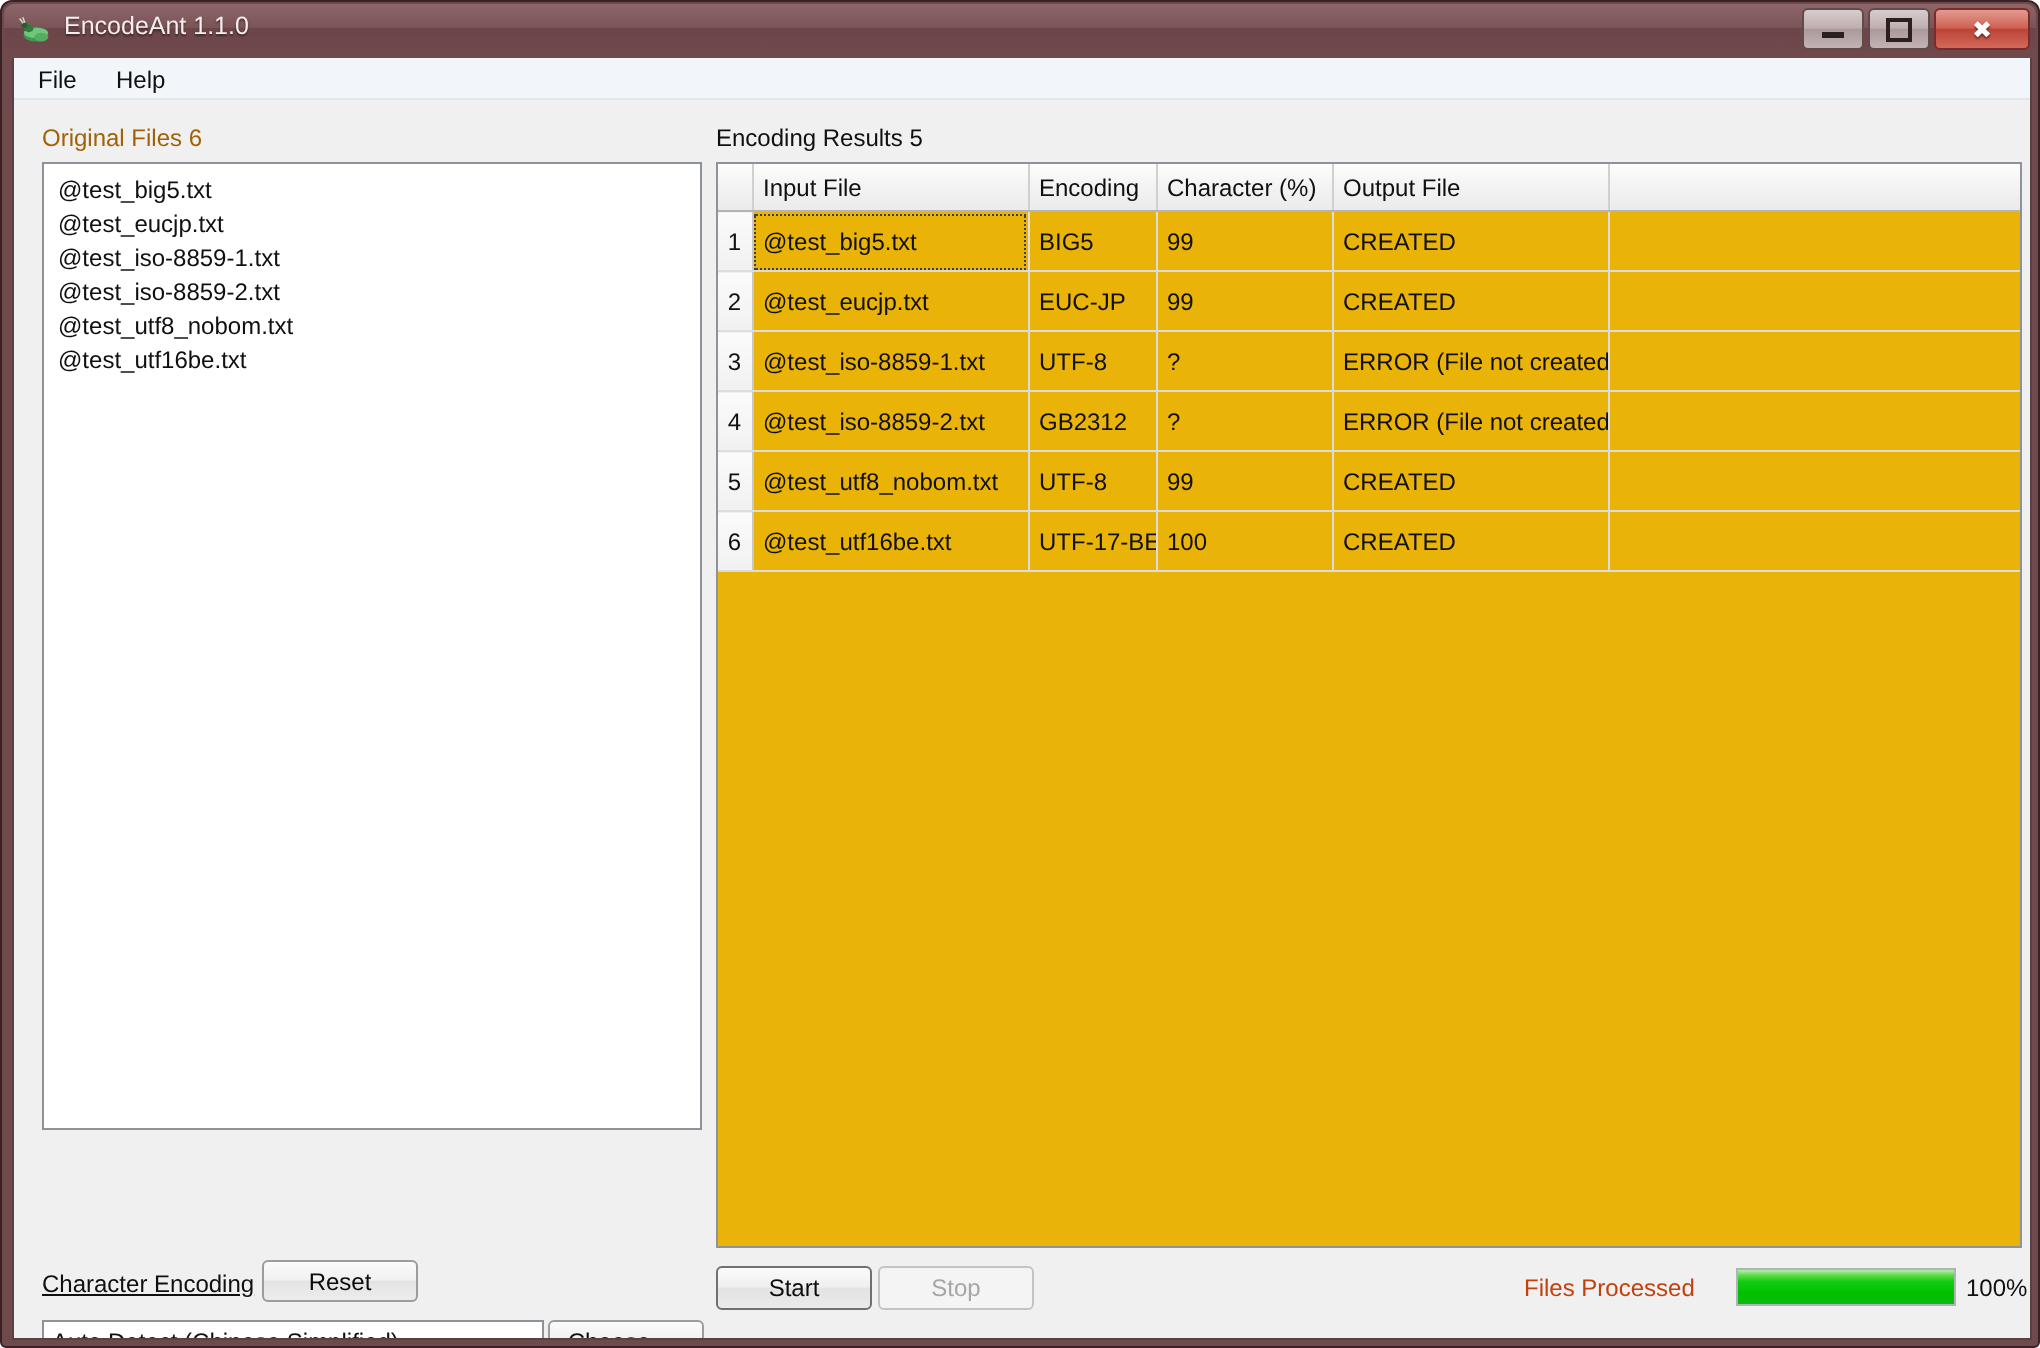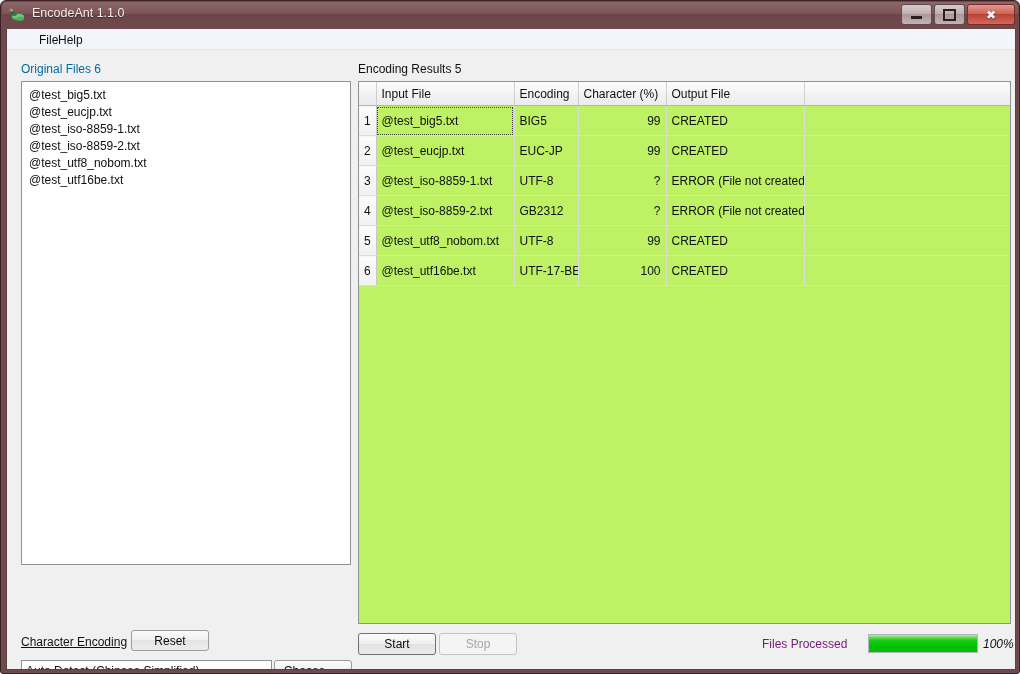--- a/index.html
+++ b/index.html
@@ -131,35 +131,35 @@
     box-sizing: border-box;
   }
   .menu-item {
     position: absolute;
     top: 3px;
     font-size: 12px;
     color: #101010;
     padding: 1px 6px;
     cursor: default;
   }
-  #menu-file { left: 26px; }
+  #menu-file { left: 6px; }
   #menu-help { left: 45px; }
 
   
   #left-panel {
     position: absolute;
     left: 0; top: 21px;
     width: 344px;
     height: 620px;
   }
   #orig-label {
     position: absolute;
     left: 14px; top: 12px;
     font-size: 12px;
-    color: #0369a1;
+    color: #a16207;
     white-space: nowrap;
   }
   #file-listbox {
     position: absolute;
     left: 14px; top: 31px;
     width: 330px;
     height: 484px;
     background: #ffffff;
     border: 1px solid #8e9299;
     box-sizing: border-box;
@@ -244,21 +244,21 @@
     left: 7px; top: 12px;
     font-size: 12px;
     color: #101010;
     white-space: nowrap;
   }
   #grid {
     position: absolute;
     left: 7px; top: 31px;
     width: 653px;
     height: 543px;
-    background: #bef264;
+    background: #eab308;
     border: 1px solid #8e9299;
     box-sizing: border-box;
     overflow: hidden;
   }
   table.datagrid {
     border-collapse: collapse;
     width: 100%;
     table-layout: fixed;
     font-size: 12px;
   }
@@ -290,21 +290,21 @@
     vertical-align: middle;
     cursor: default;
   }
   table.datagrid td.rownum {
     background: linear-gradient(to bottom, #fbfbfb 0%, #f1f1f1 100%);
     border-right: 1px solid #c8c8c8;
     text-align: center;
     padding: 0 2px;
     color: #101010;
   }
-  table.datagrid td.num { text-align: right; }
+  table.datagrid td.num { }
   table.datagrid td.focused {
     outline: 1px dotted #404040;
     outline-offset: -2px;
   }
   table.datagrid td.filler,
   table.datagrid th.filler { border-right: none; }
 
   
   #bottom-bar {
     position: absolute;
@@ -332,21 +332,21 @@
   #stop-button {
     left: 88px;
     color: #a6a6a6;
     background: #f4f4f4;
     border: 1px solid #c4c4c4;
   }
   #files-processed-label {
     position: absolute;
     left: 411px; top: 11px;
     font-size: 12px;
-    color: #701a75;
+    color: #c2410c;
     white-space: nowrap;
   }
   #progress-track {
     position: absolute;
     left: 517px; top: 8px;
     width: 110px; height: 19px;
     background: #ffffff;
     border: 1px solid #b0b4ba;
     box-sizing: border-box;
     overflow: hidden;
@@ -354,21 +354,20 @@
   #progress-fill {
     height: 100%;
     background: linear-gradient(to bottom, #b7efae 0%, #5fd84a 16%, #11cc11 34%, #00c000 70%, #0cbb0c 100%);
   }
   #progress-percent {
     position: absolute;
     left: 632px; top: 11px;
     font-size: 12px;
     color: #101010;
     white-space: nowrap;
-    font-style: italic;
   }
 </style>
 </head>
 <body>
 
 <div id="window">
   <div class="frame-gloss"></div>
 
   <div id="titlebar">
     <svg id="app-icon" viewBox="0 0 18 18">

